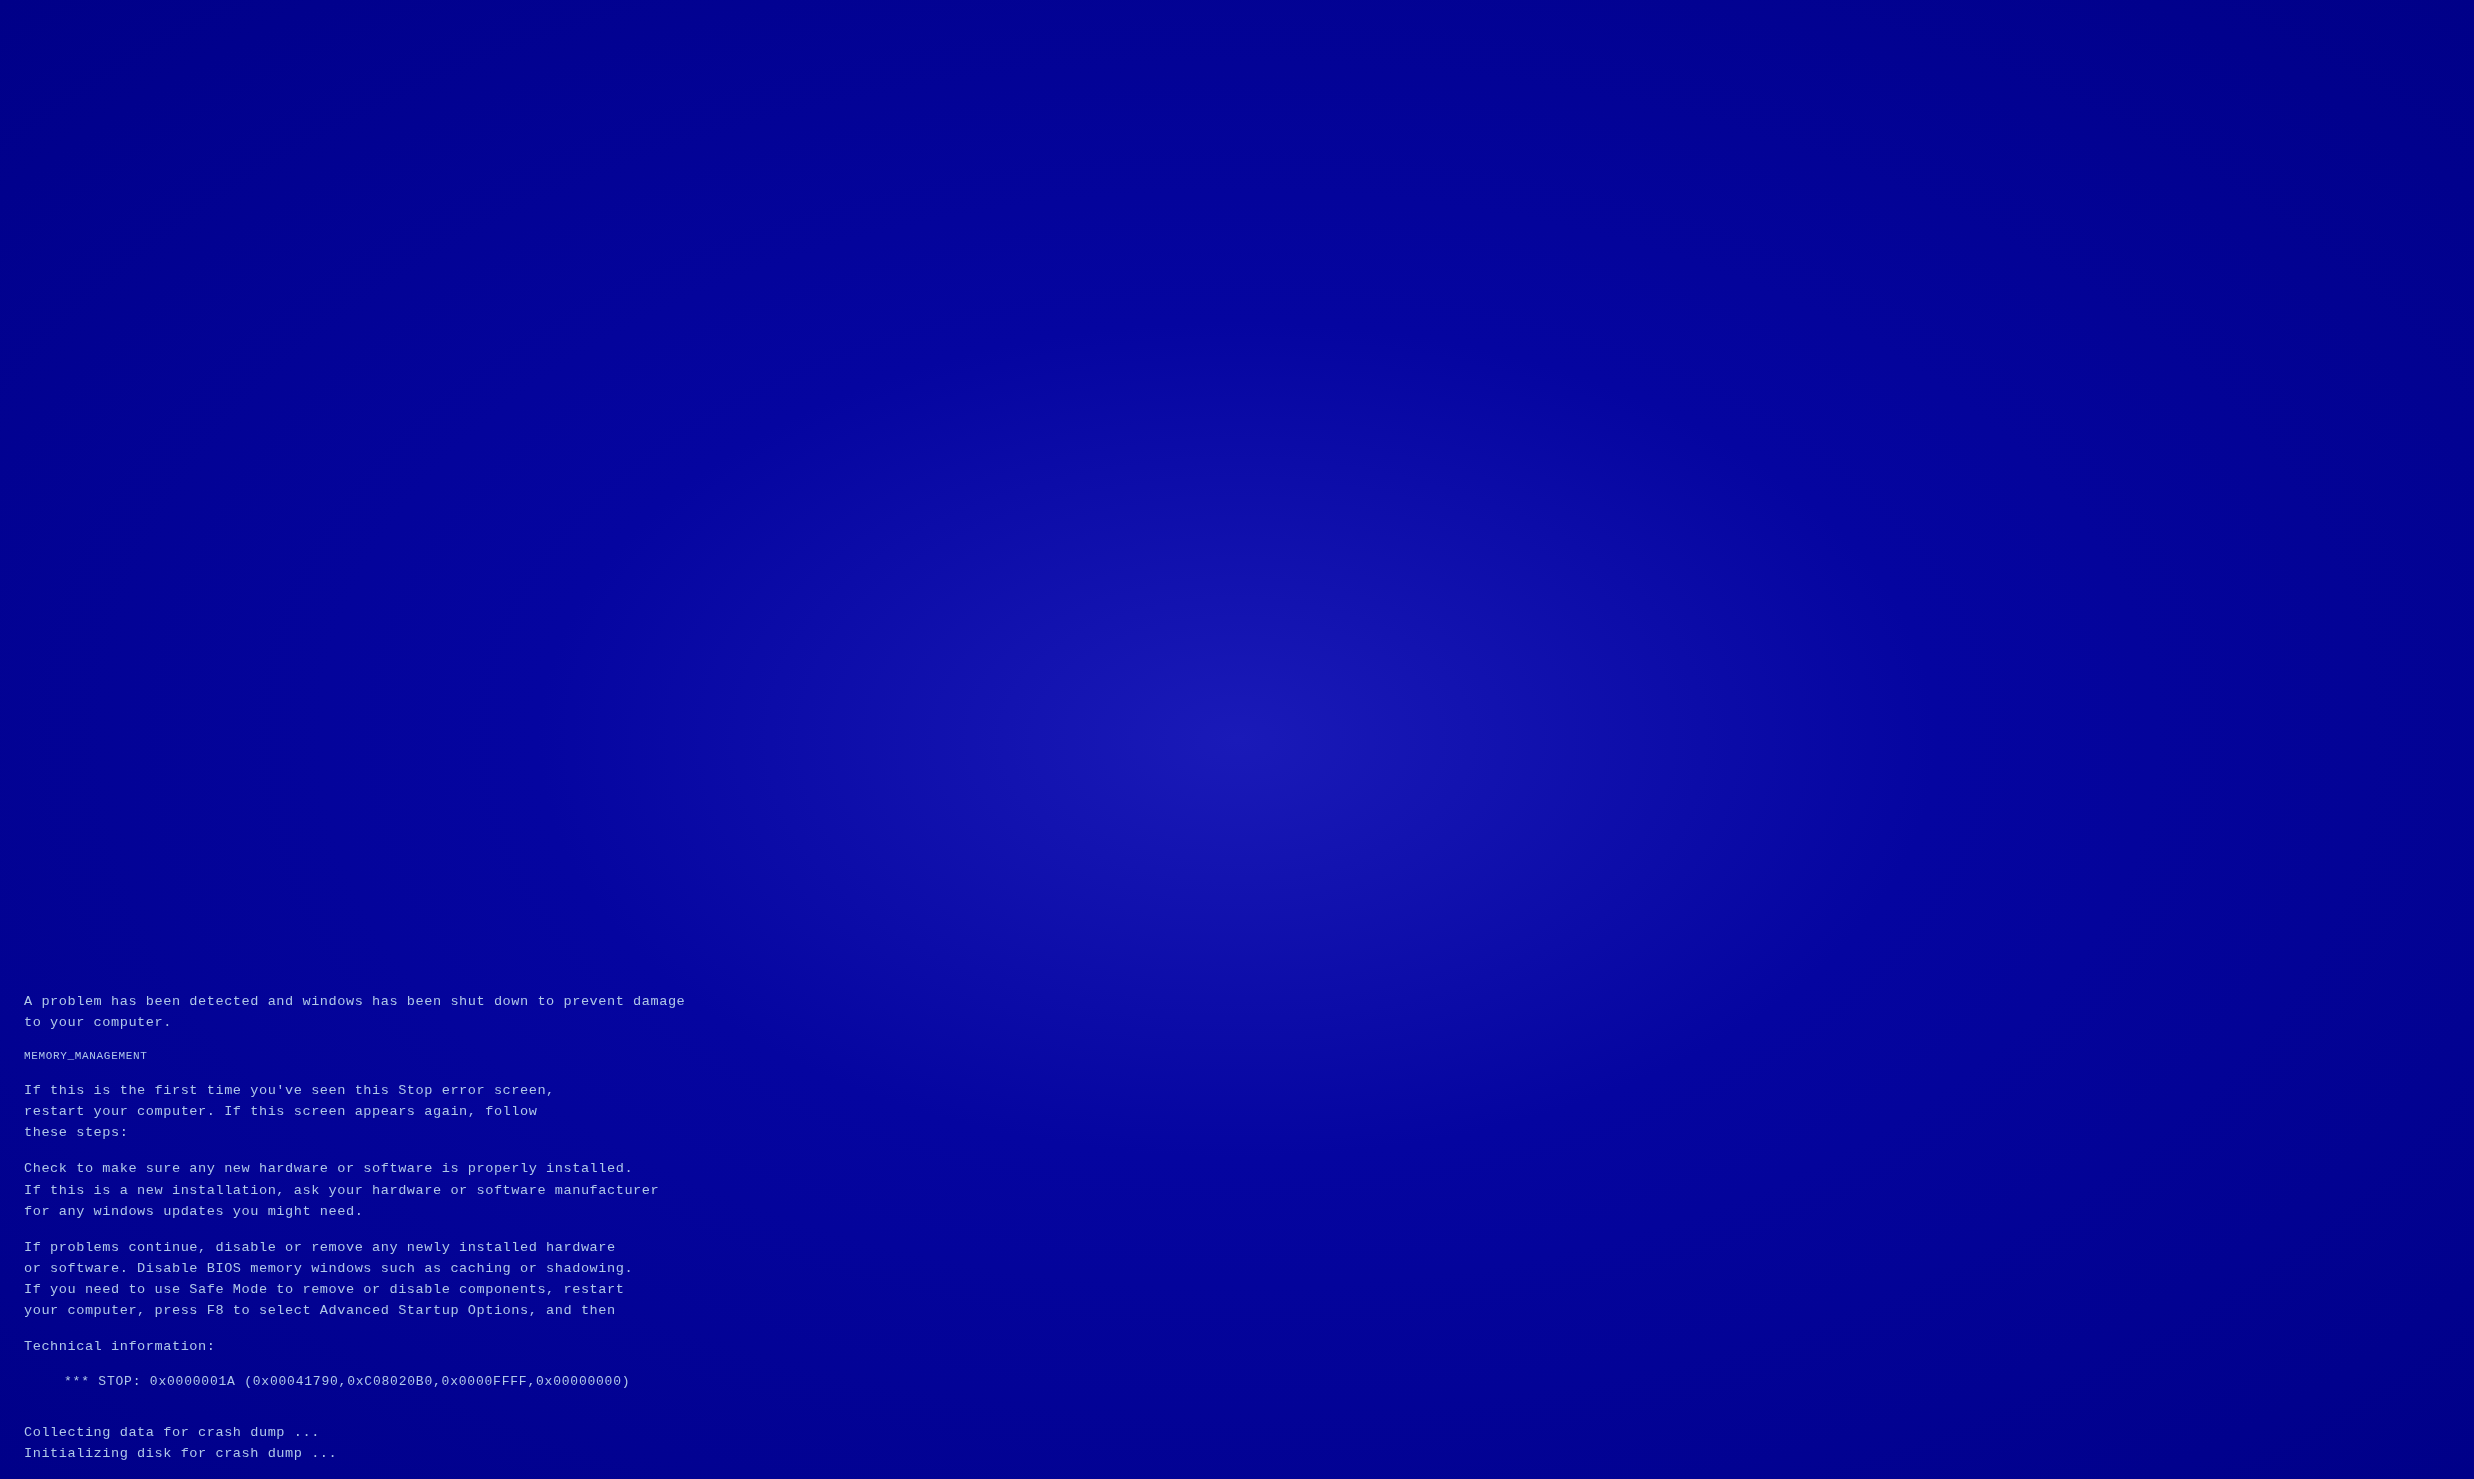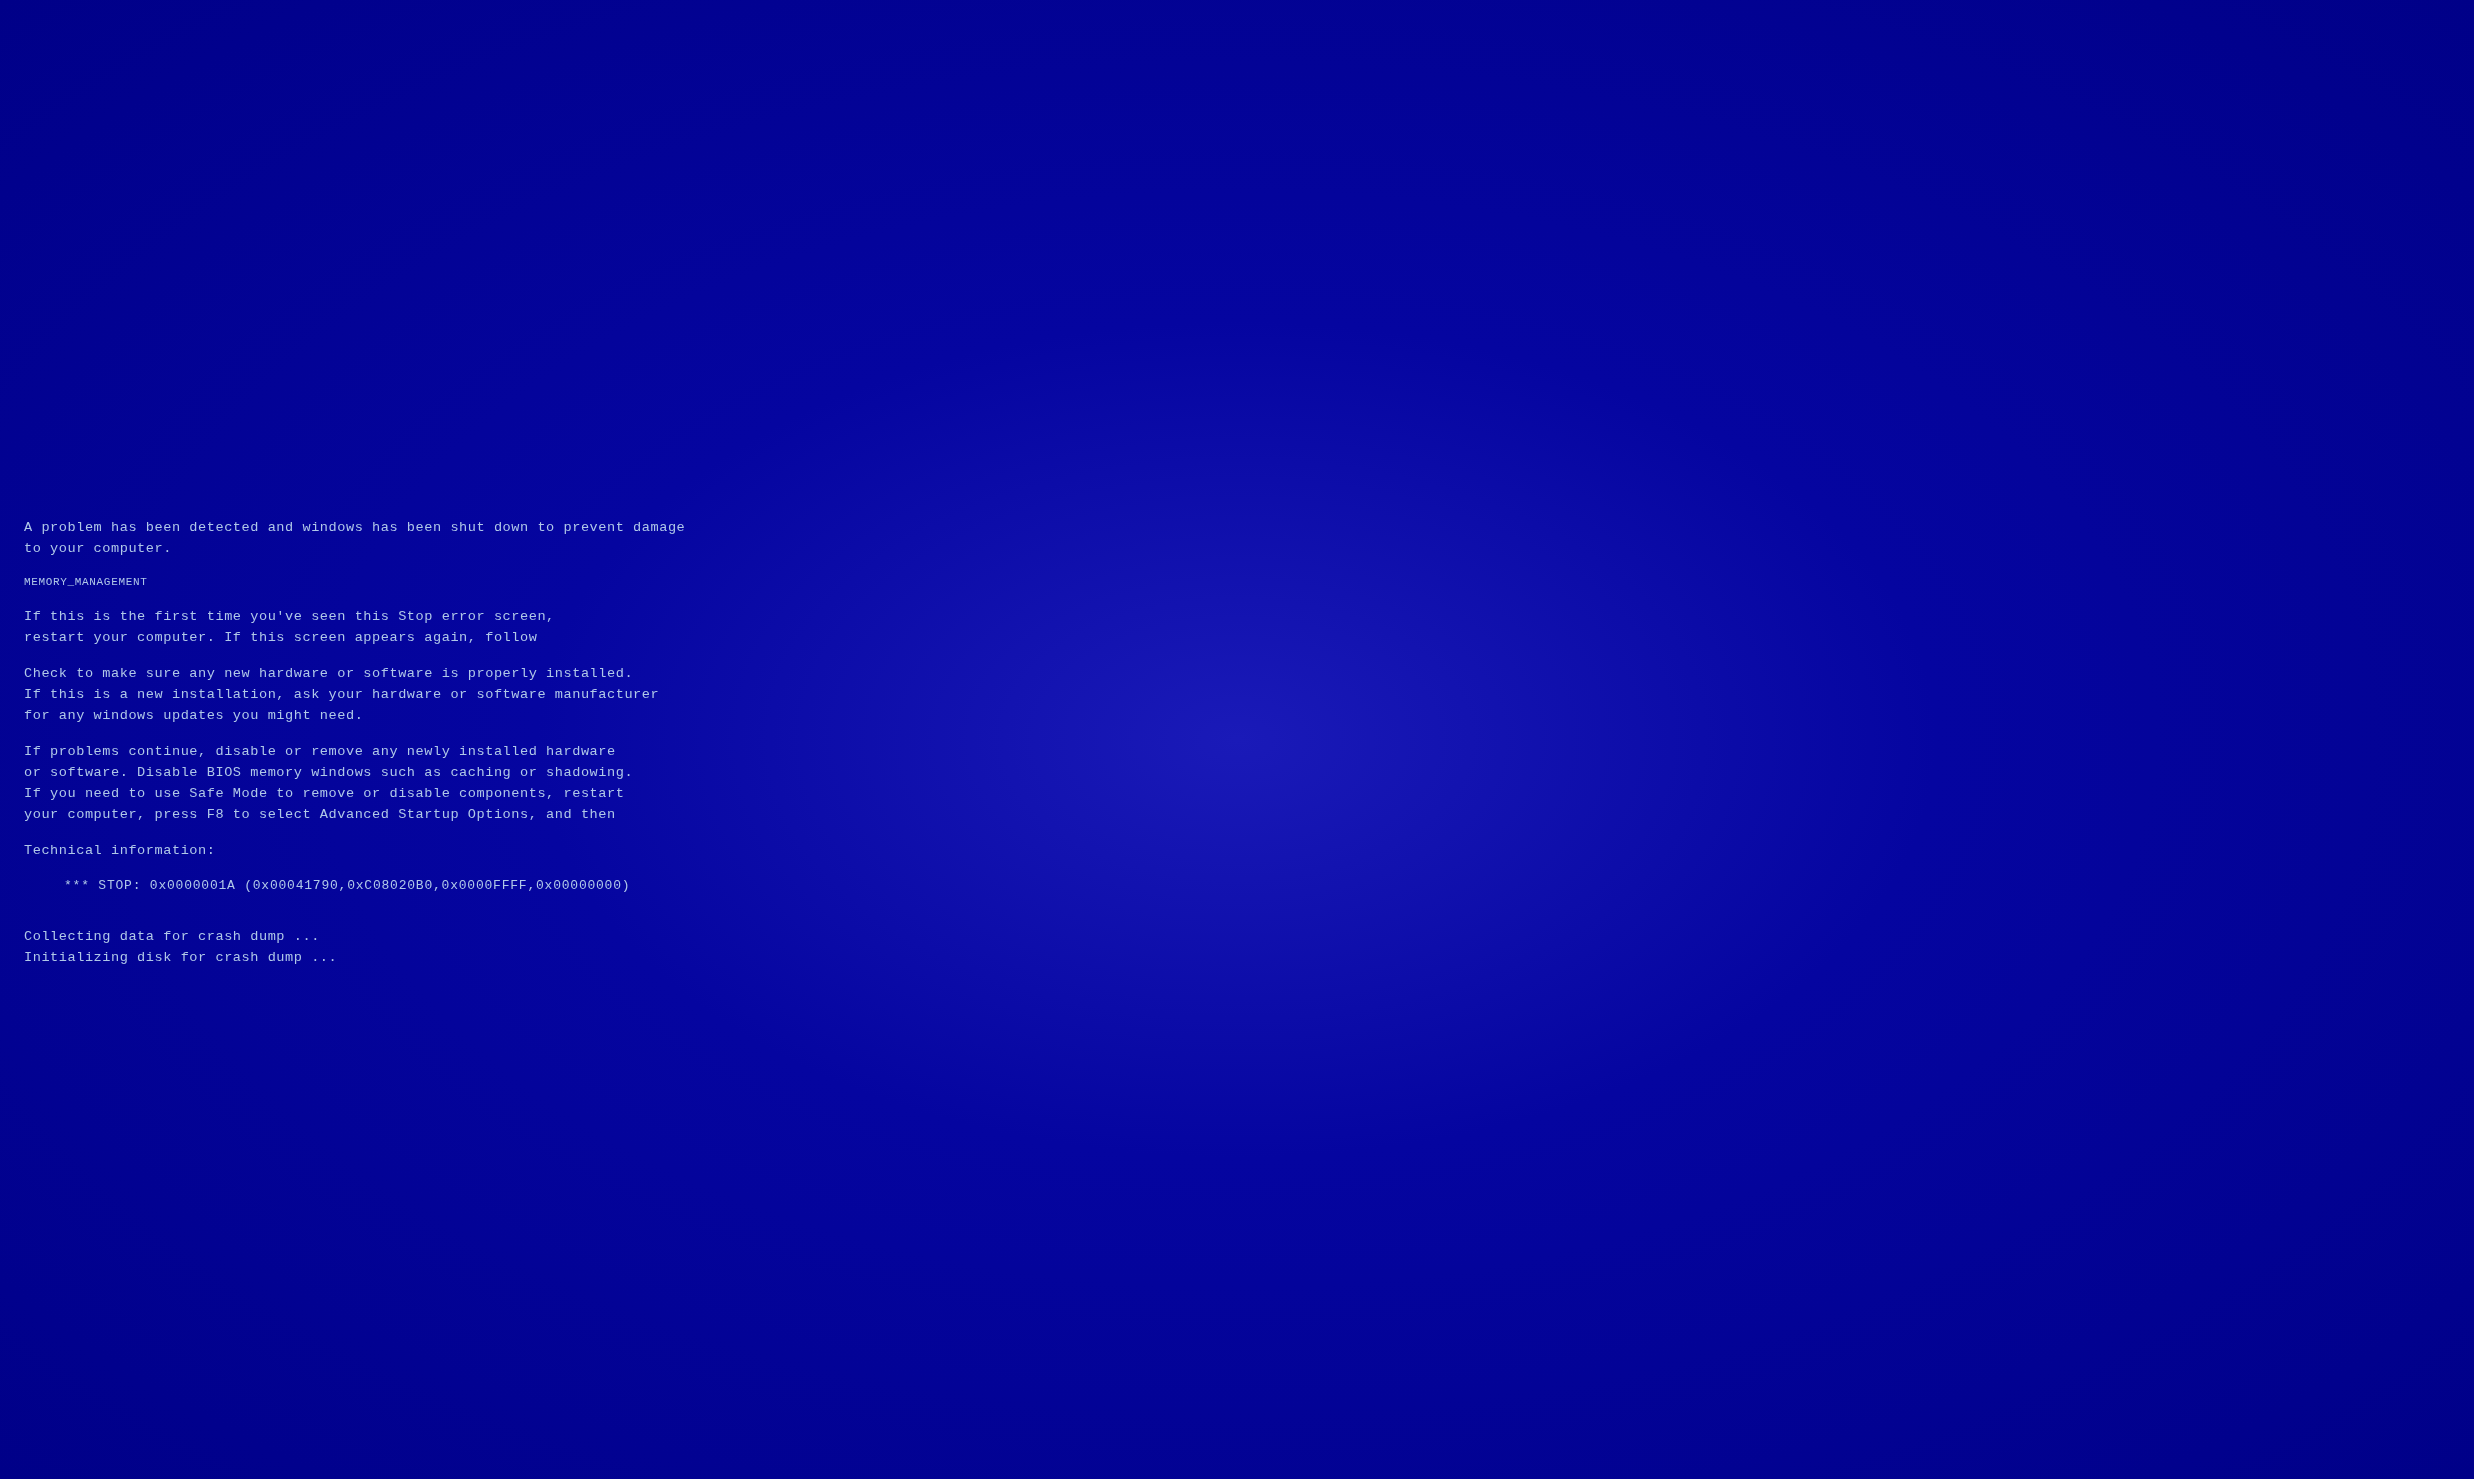--- a/index.html
+++ b/index.html
@@ -14,21 +14,21 @@
       background-color: #0000aa;
       overflow: hidden;
     }
 
     .bsod-screen {
       width: 100%;
       height: 100%;
       background-color: #0a0a9e;
       background: radial-gradient(ellipse at center, #1a1ab8 0%, #0505a0 40%, #000088 100%);
       display: flex;
-      align-items: center;
+      align-items: flex-end;
       justify-content: flex-start;
       padding: 21px 24px 15px 24px;
       font-family: 'Courier New', Courier, monospace;
       font-size: 13.6px;
       color: #b0c8e8;
       line-height: 1.55;
     }
 
     .bsod-content {
       max-width: 100%;
@@ -68,20 +68,21 @@
     <span class="bsod-line">to your computer.</span>
 
     <span class="bsod-spacer"></span>
 
     <span class="bsod-line bsod-title">MEMORY_MANAGEMENT</span>
 
     <span class="bsod-spacer"></span>
 
     <span class="bsod-line">If this is the first time you've seen this Stop error screen,</span>
     <span class="bsod-line">restart your computer. If this screen appears again, follow</span>
+    <span class="bsod-line">these steps:</span>
 
     <span class="bsod-spacer"></span>
 
     <span class="bsod-line">Check to make sure any new hardware or software is properly installed.</span>
     <span class="bsod-line">If this is a new installation, ask your hardware or software manufacturer</span>
     <span class="bsod-line">for any windows updates you might need.</span>
 
     <span class="bsod-spacer"></span>
 
     <span class="bsod-line">If problems continue, disable or remove any newly installed hardware</span>

